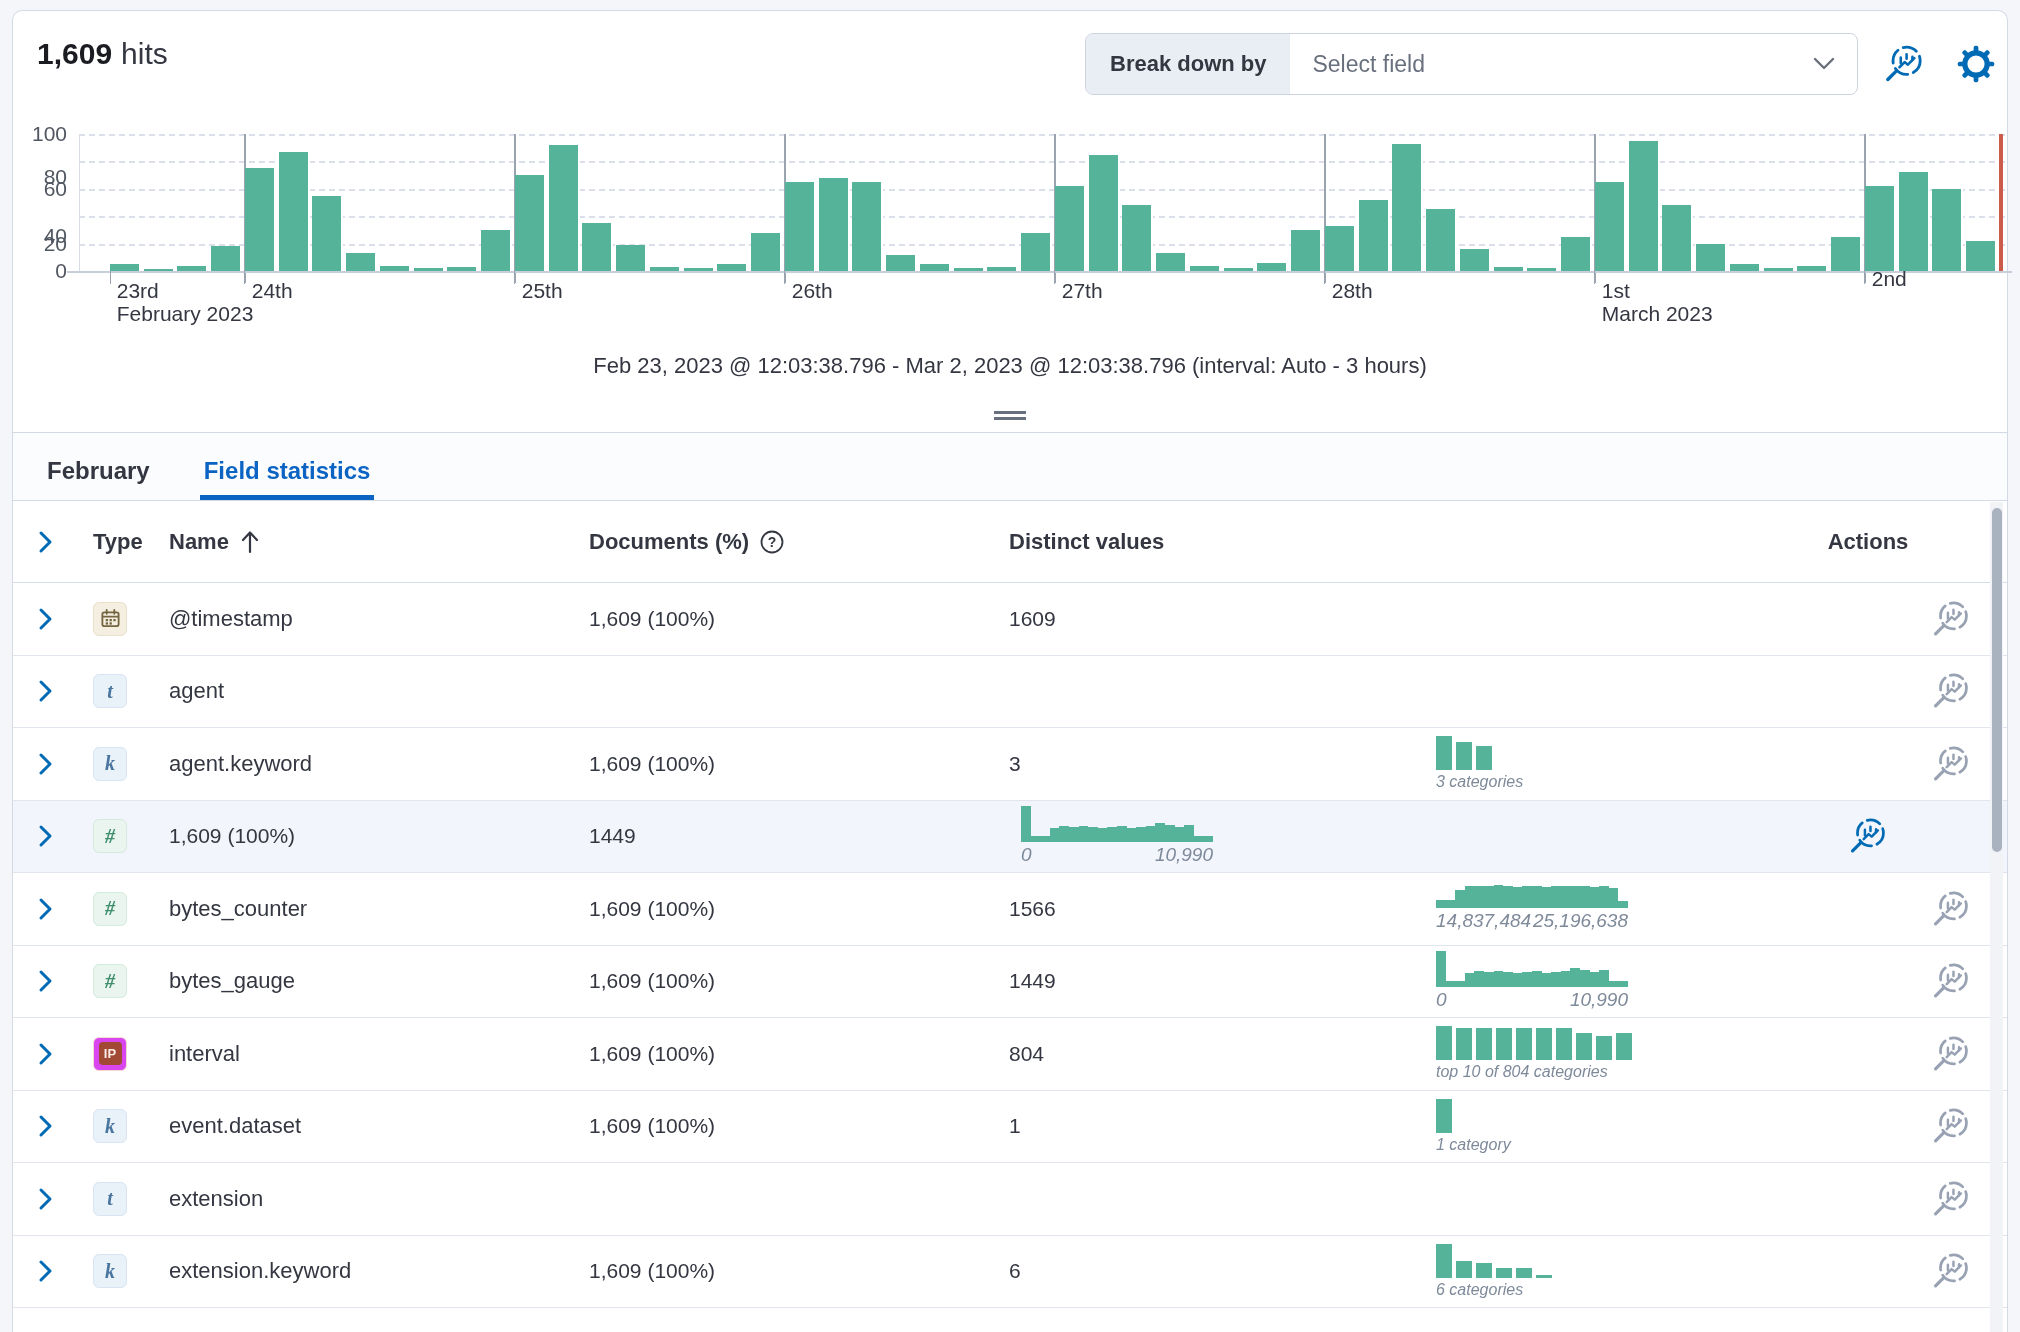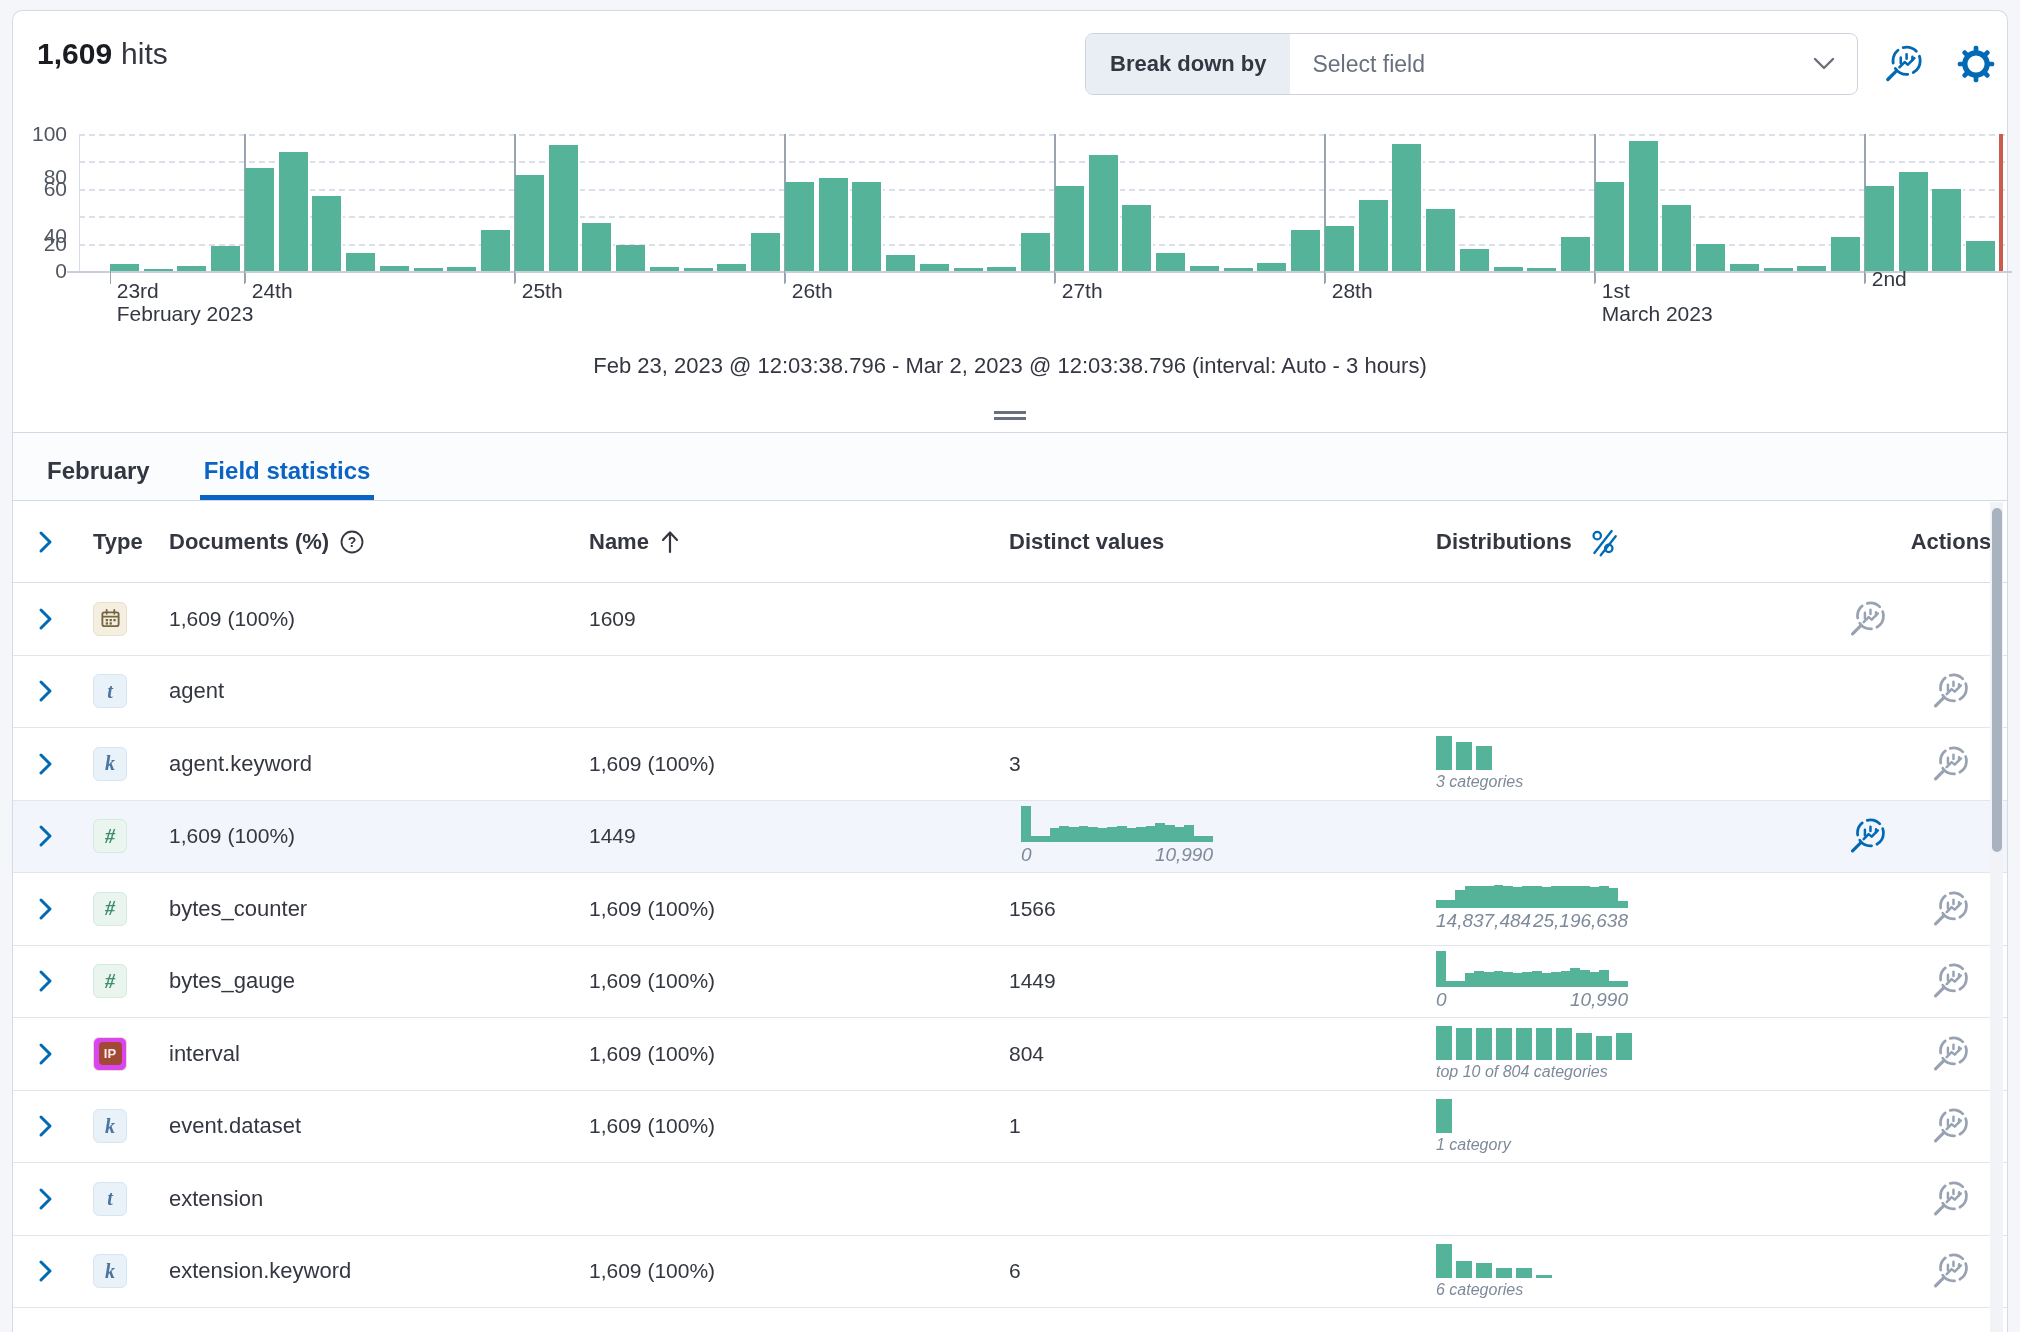--- a/index.html
+++ b/index.html
@@ -226,41 +226,33 @@
 
   <div class="ftable">
     <div class="trow thead">
       <div class="chev" id="hdr-chev">
           <svg width="17" height="28" viewBox="0 0 17 28">
             <path d="M4 5 L13 14 L4 23" fill="none" stroke="#006BB4" stroke-width="3" stroke-linecap="round" stroke-linejoin="round"></path>
           </svg>
         </div>
       <div>Type</div>
       <div class="cell-h">
+        <span>Name</span>
+        <svg width="22" height="26" viewBox="0 0 22 26">
+            <path d="M11 23 L11 4 M4 11 L11 3.5 L18 11" fill="none" stroke="#343741" stroke-width="2.2" stroke-linecap="round" stroke-linejoin="round"></path>
+          </svg>
+      </div>
+      <div class="cell-h">
         <span>Documents (%)</span>
         <svg width="26" height="26" viewBox="0 0 26 26">
             <circle cx="13" cy="13" r="10.5" fill="none" stroke="#343741" stroke-width="1.8"></circle>
             <text x="13" y="18" font-size="14" font-family="Liberation Sans,sans-serif" text-anchor="middle" fill="#343741">?</text>
           </svg>
       </div>
-      <div class="cell-h">
-        <span>Name</span>
-        <svg width="22" height="26" viewBox="0 0 22 26">
-            <path d="M11 23 L11 4 M4 11 L11 3.5 L18 11" fill="none" stroke="#343741" stroke-width="2.2" stroke-linecap="round" stroke-linejoin="round"></path>
-          </svg>
-      </div>
       <div>Distinct values</div>
-      <div class="cell-h dist" style="gap:16px;">
-        <span>Distributions</span>
-        <svg width="30" height="30" viewBox="0 0 26 26">
-            <circle cx="8" cy="7.5" r="3.2" fill="none" stroke="#006BB4" stroke-width="2"></circle>
-            <circle cx="18" cy="18.5" r="3.2" fill="none" stroke="#006BB4" stroke-width="2"></circle>
-            <path d="M20.5 3.5 L5.5 22.5 M24 8 L11 24.5" fill="none" stroke="#006BB4" stroke-width="2" stroke-linecap="round"></path>
-          </svg>
-      </div>
       <div class="act" style="cursor:default;">
           <span style="font-weight:700;">Actions</span>
         </div>
     </div>
     <div id="rows">
         <div class="trow tdata">
           <div class="chev">
             <svg width="17" height="28" viewBox="0 0 17 28">
               <path d="M4 5 L13 14 L4 23" fill="none" stroke="#006BB4" stroke-width="3" stroke-linecap="round" stroke-linejoin="round"></path>
             </svg>
@@ -273,20 +265,21 @@
   <g fill="#756540">
                   <rect x="6" y="11.5" width="2.4" height="2.4"></rect>
                   <rect x="10" y="11.5" width="2.4" height="2.4"></rect>
                   <rect x="14" y="11.5" width="2.4" height="2.4"></rect>
                   <rect x="6" y="15" width="2.4" height="2.4"></rect>
                   <rect x="10" y="15" width="2.4" height="2.4"></rect>
                 </g>
               </svg>
             </div>
           </div>
+          <div>@timestamp</div>
           <div class="num">1,609 (100%)</div>
           <div class="num">1609</div>
           <div class="dist"></div>
           <div class="act">
             <svg width="42" height="42" viewBox="0 0 34 34">
   <circle cx="19" cy="14.5" r="10.5" fill="none" stroke="#98A2B3" stroke-width="2.2" stroke-dasharray="11 4.5" stroke-linecap="round"></circle>
   <path d="M11 22.5 L4.5 29" stroke="#98A2B3" stroke-width="2.6" stroke-linecap="round"></path>
   <path d="M14.5 12 L14.5 16.5 M19 9.5 L19 13 M23.5 11.5 L23.5 14" stroke="#98A2B3" stroke-width="2" stroke-linecap="round"></path>
   <path d="M13.5 19.5 L17.5 15.5 L20 17.5 L25 12.5" fill="none" stroke="#98A2B3" stroke-width="2" stroke-linecap="round" stroke-linejoin="round"></path>
 </svg>

